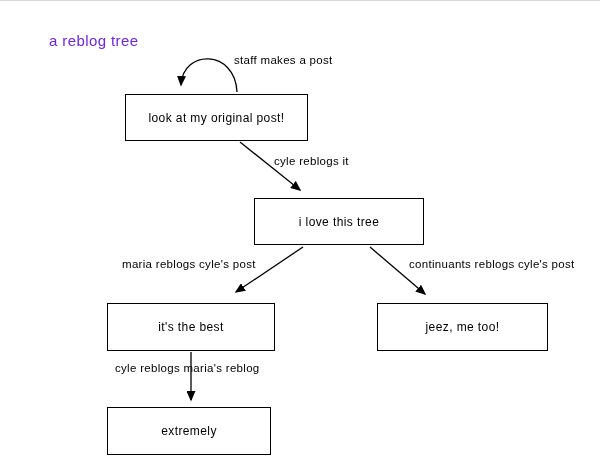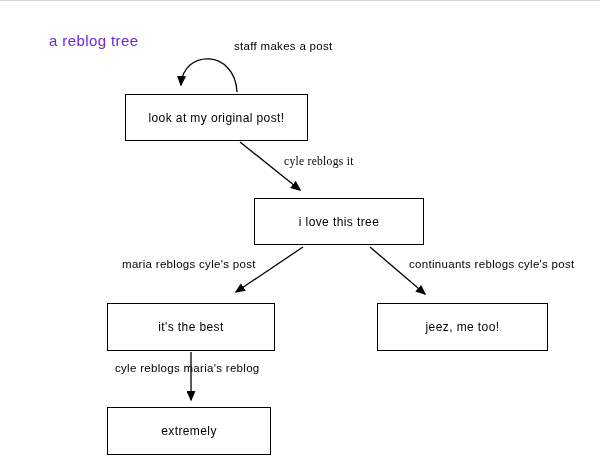--- a/index.html
+++ b/index.html
@@ -51,22 +51,22 @@
   .node-maria      { left: 107px; top: 302px; width: 168px; height: 48px; }
   .node-continuants{ left: 377px; top: 302px; width: 171px; height: 48px; }
   .node-extremely  { left: 107px; top: 406px; width: 164px; height: 48px; }
   .edge-label {
     position: absolute;
     font-size: 11.5px;
     letter-spacing: 0.3px;
     white-space: nowrap;
     color: #000000;
   }
-  .label-staff       { left: 234px; top: 39px; }
-  .label-cyle        { left: 284px; top: 154px; font-family: Liberation Serif, serif; }
+  .label-staff       { left: 234px; top: 53px; }
+  .label-cyle        { left: 274px; top: 154px; }
   .label-maria       { left: 122px; top: 257px; }
   .label-continuants { left: 409px; top: 257px; }
   .label-cyle2       { left: 115px; top: 361px; text-align: right; }
 </style>
 </head>
 <body>
 
 <div id="stage">
 
   <div class="diagram-title">a reblog tree</div>

